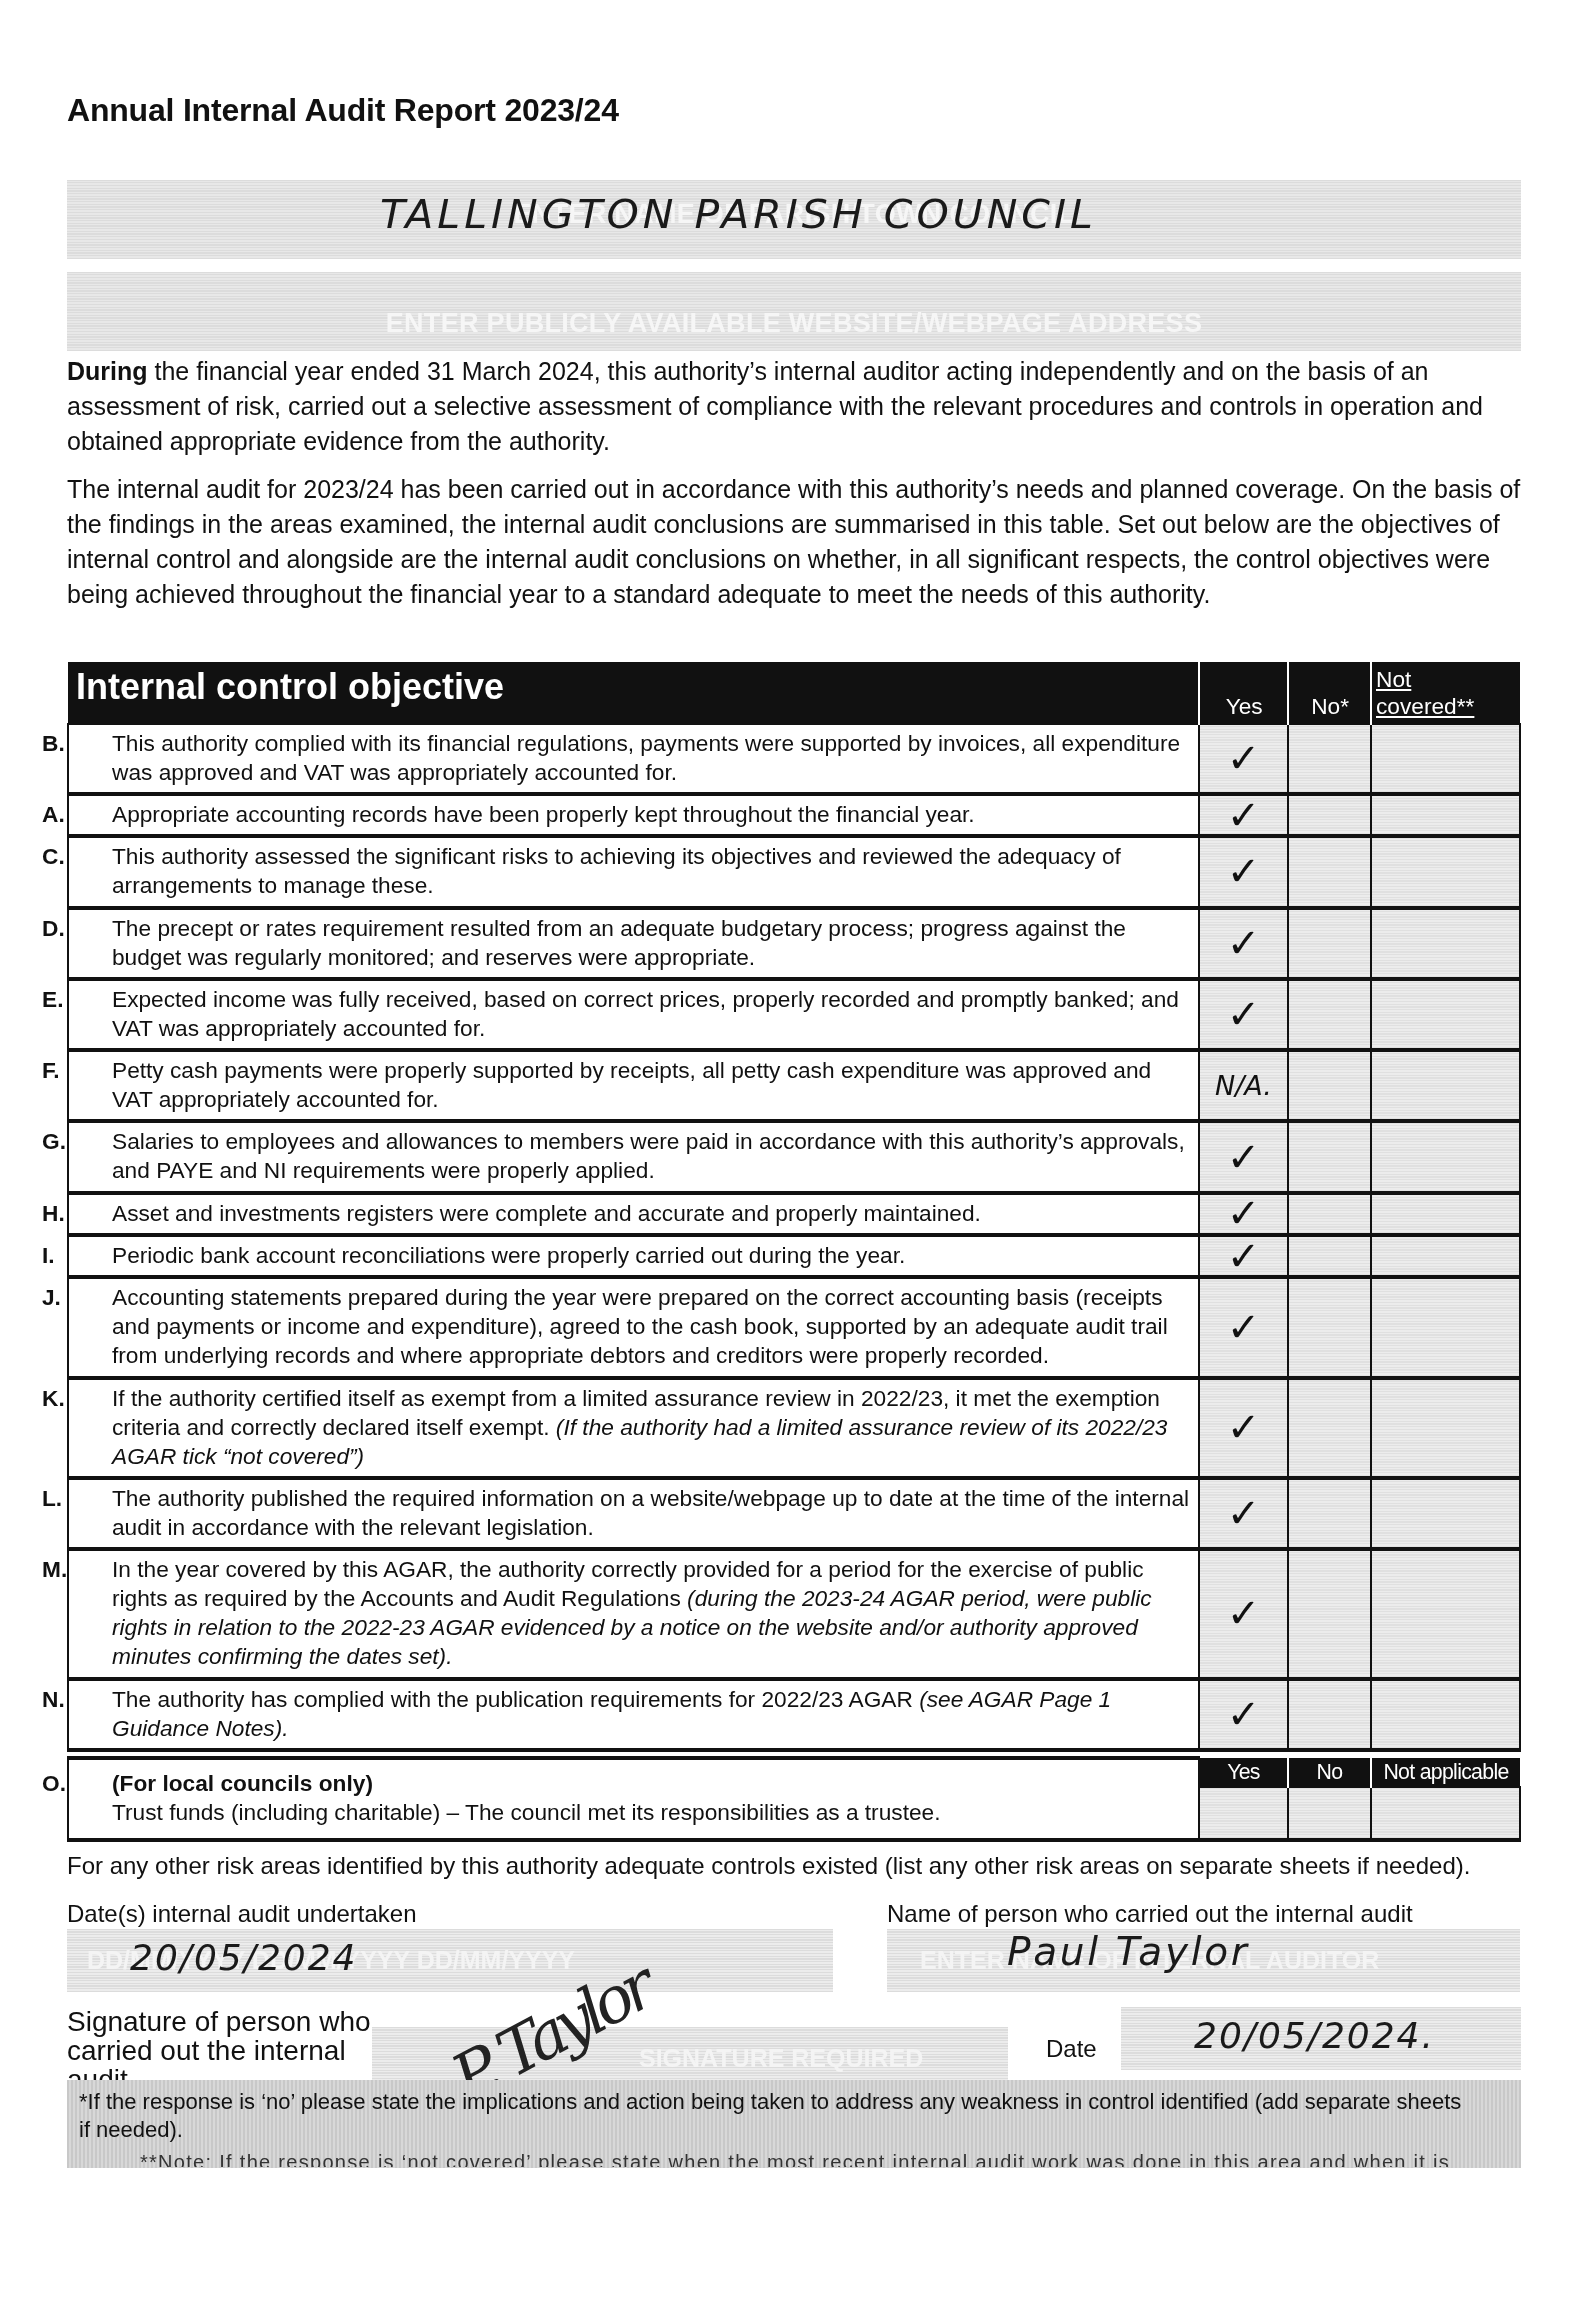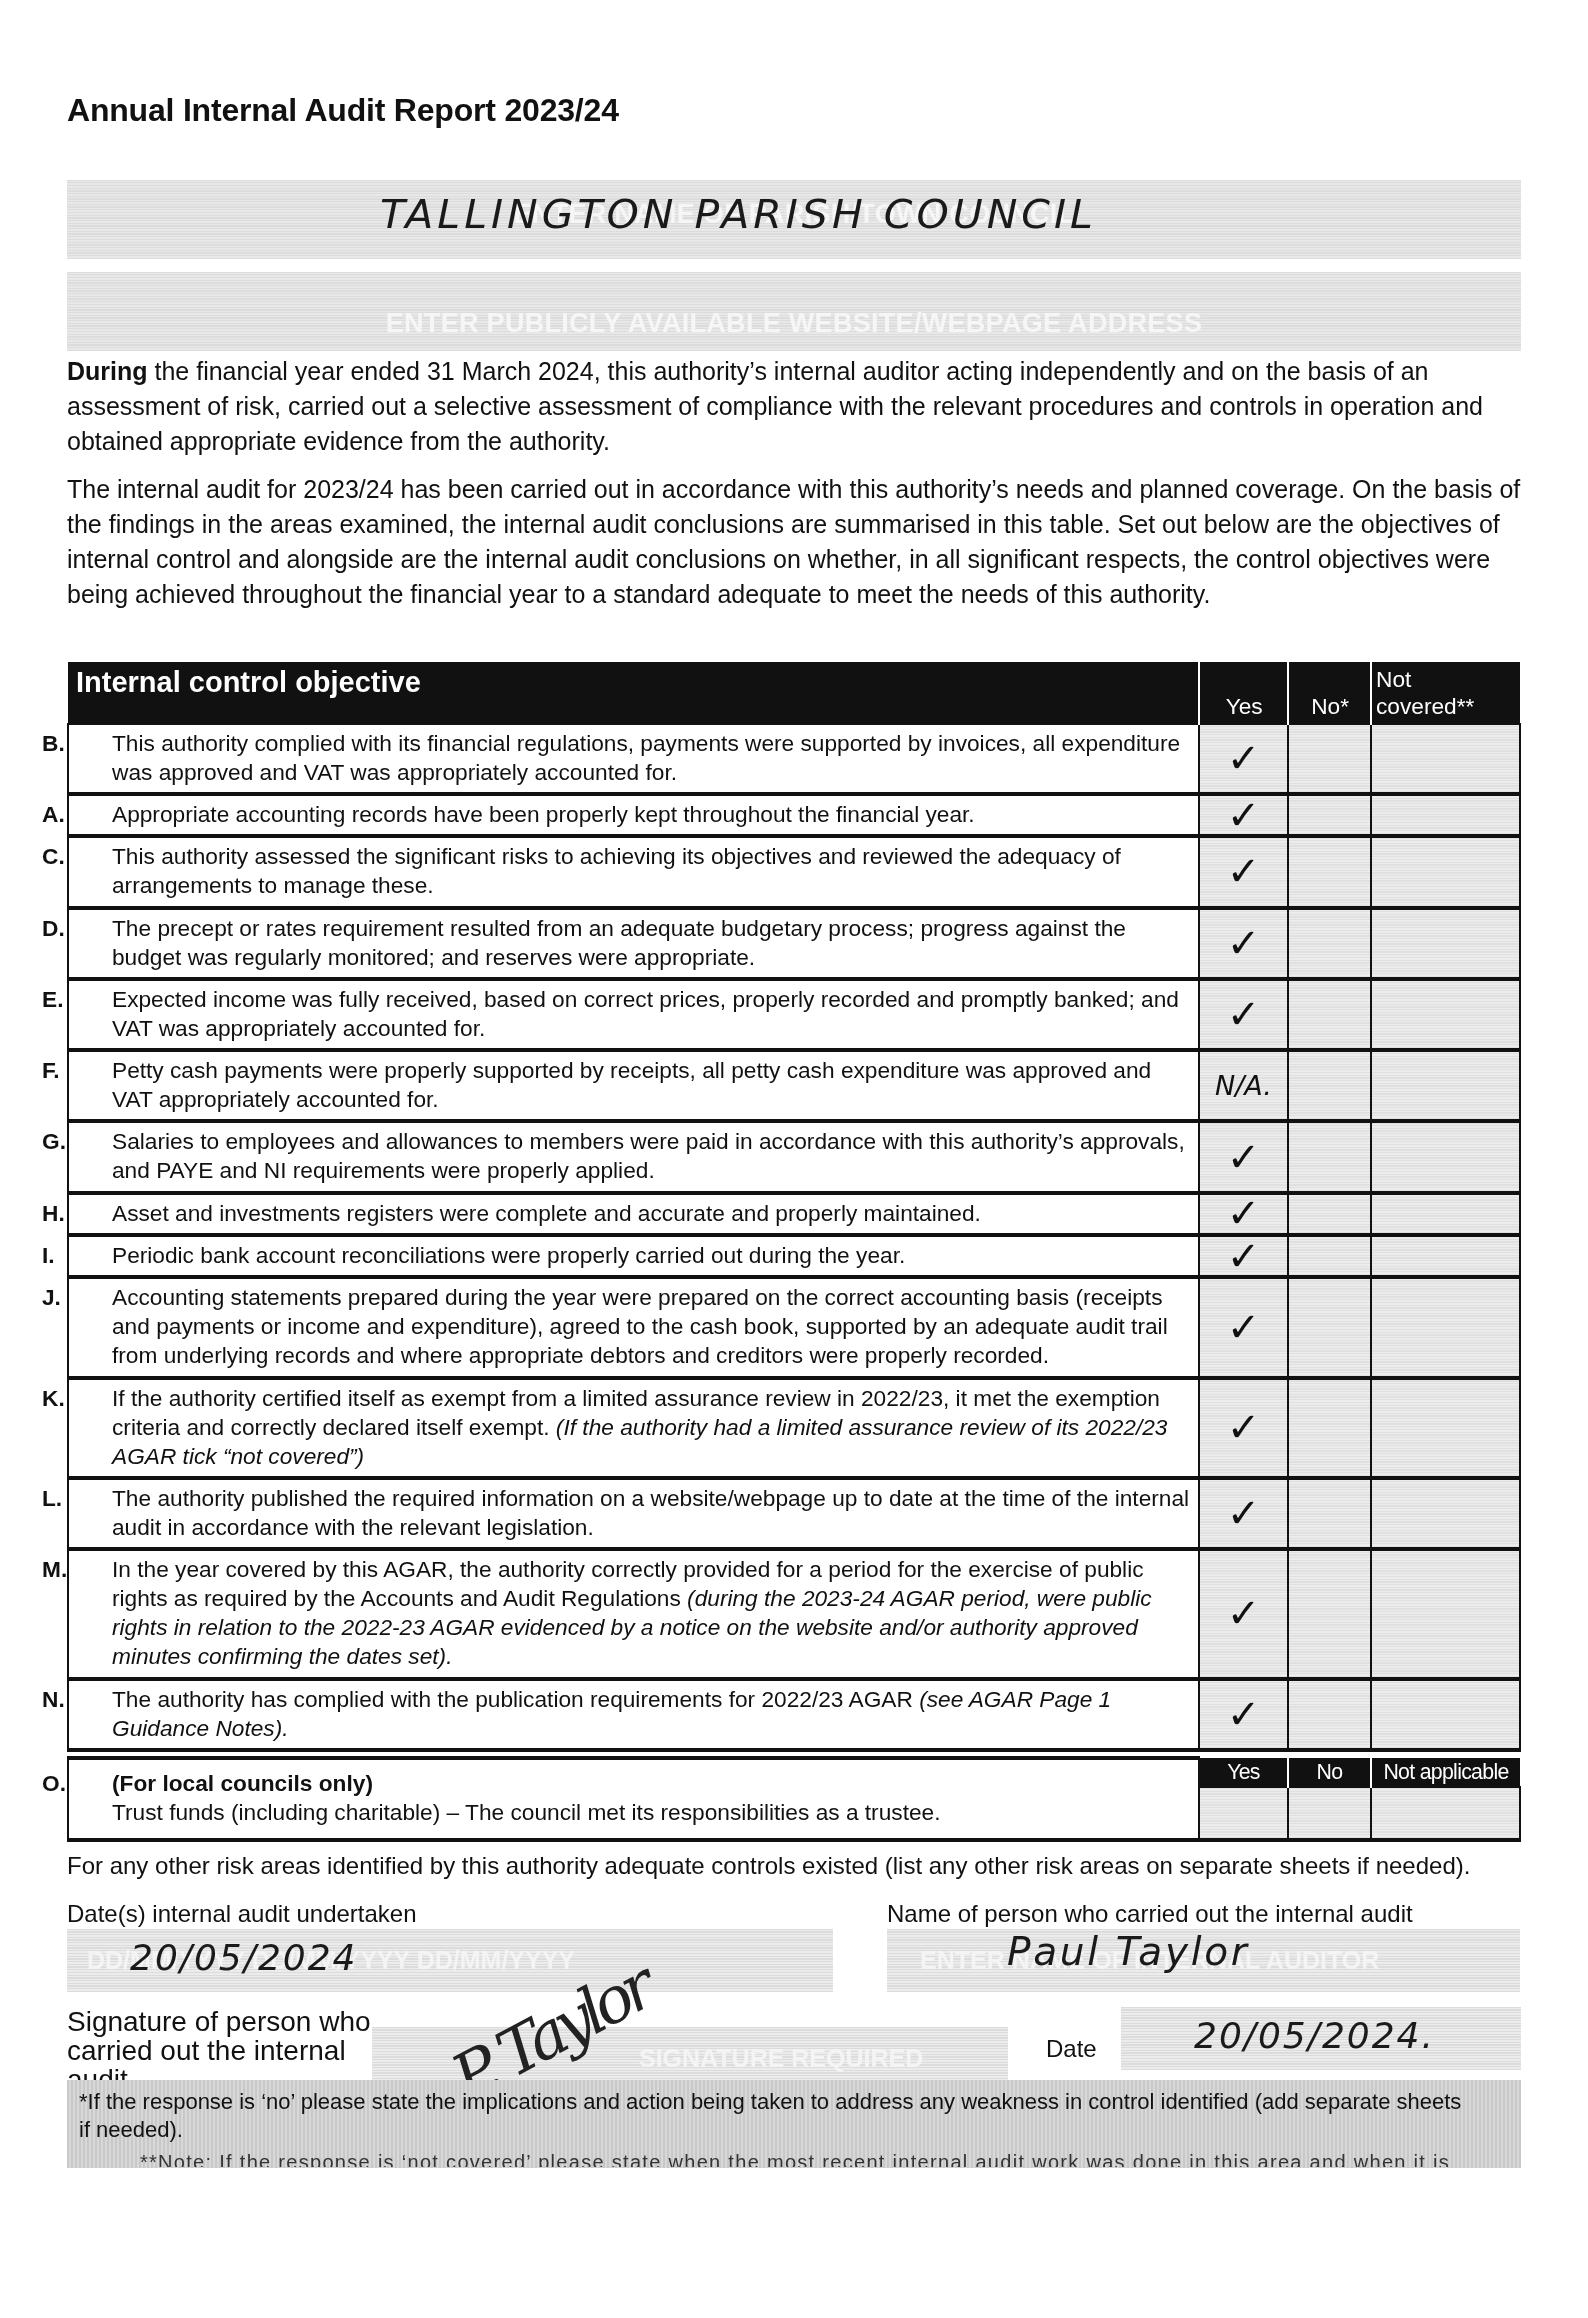--- a/index.html
+++ b/index.html
@@ -20,23 +20,23 @@
   #website-band { top: 272px; }
   #website-band .placeholder { top: 36px; }
 
   .intro { position: absolute; left: 67px; width: 1459px; font-size: 25px; line-height: 35px; }
   .intro b { font-weight: bold; }
   #intro-1 { top: 354px; }
   #intro-2 { top: 472px; }
 
   table.objectives { position: absolute; left: 67px; top: 662px; width: 1454px; border-collapse: collapse; }
   table.objectives th { background: #111; color: #fff; font-weight: normal; font-size: 22.7px; text-align: left; vertical-align: bottom; padding: 4px 6.7px 2.7px 8px; height: 57px; }
-  table.objectives th.obj-head { font-size: 29px; font-weight: bold; vertical-align: top; }
+  table.objectives th.obj-head { font-size: 36px; font-weight: bold; vertical-align: top; }
   table.objectives th.col { text-align: center; border-left: 2.7px solid #fff; }
-  table.objectives th.col.notcov { text-align: left; line-height: 27px; padding-left: 4px; }
+  table.objectives th.col.notcov { text-align: left; line-height: 27px; padding-left: 4px; text-decoration: underline; }
   table.objectives td { border: 2px solid #111; border-bottom: 4px solid #111; font-size: 22.7px; line-height: 29px; vertical-align: middle; }
   table.objectives td.text { padding: 4px 8px 5.3px 8px; background: #fff; }
   table.objectives td.mark { width: 89px; text-align: center; background: repeating-linear-gradient(0deg, #e0e0e0 0px, #e0e0e0 1.3px, #ececec 1.3px, #ececec 2.7px); font-family: "DejaVu Sans", sans-serif; font-size: 40px; }
   table.objectives td.mark.no { width: 83px; }
   table.objectives td.mark.nc { width: 149px; }
   .row-letter { font-weight: bold; display: inline-block; width: 35px; }
   .row-body { display: inline; }
   .indent { padding-left: 35px; text-indent: -35px; }
   .ital { font-style: italic; }
   .mark-na { font-size: 27px !important; font-style: italic; }

